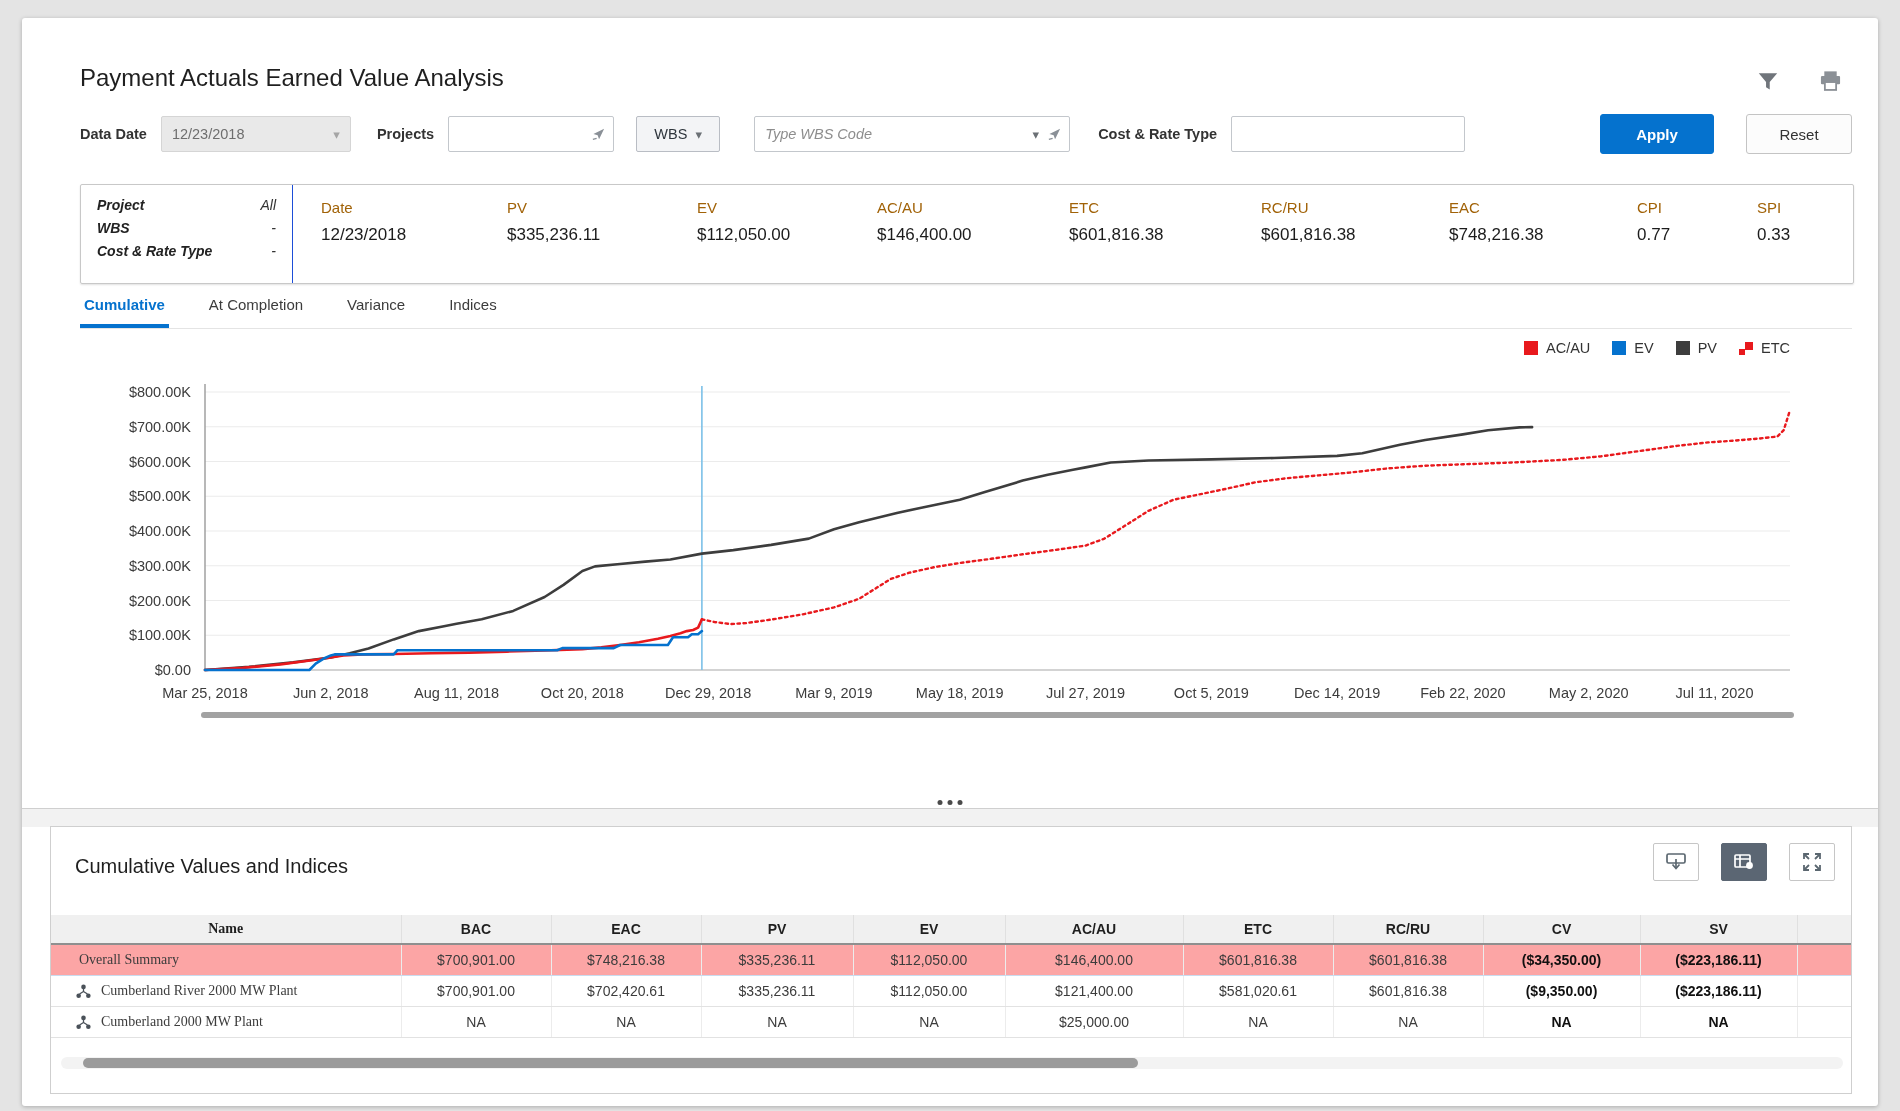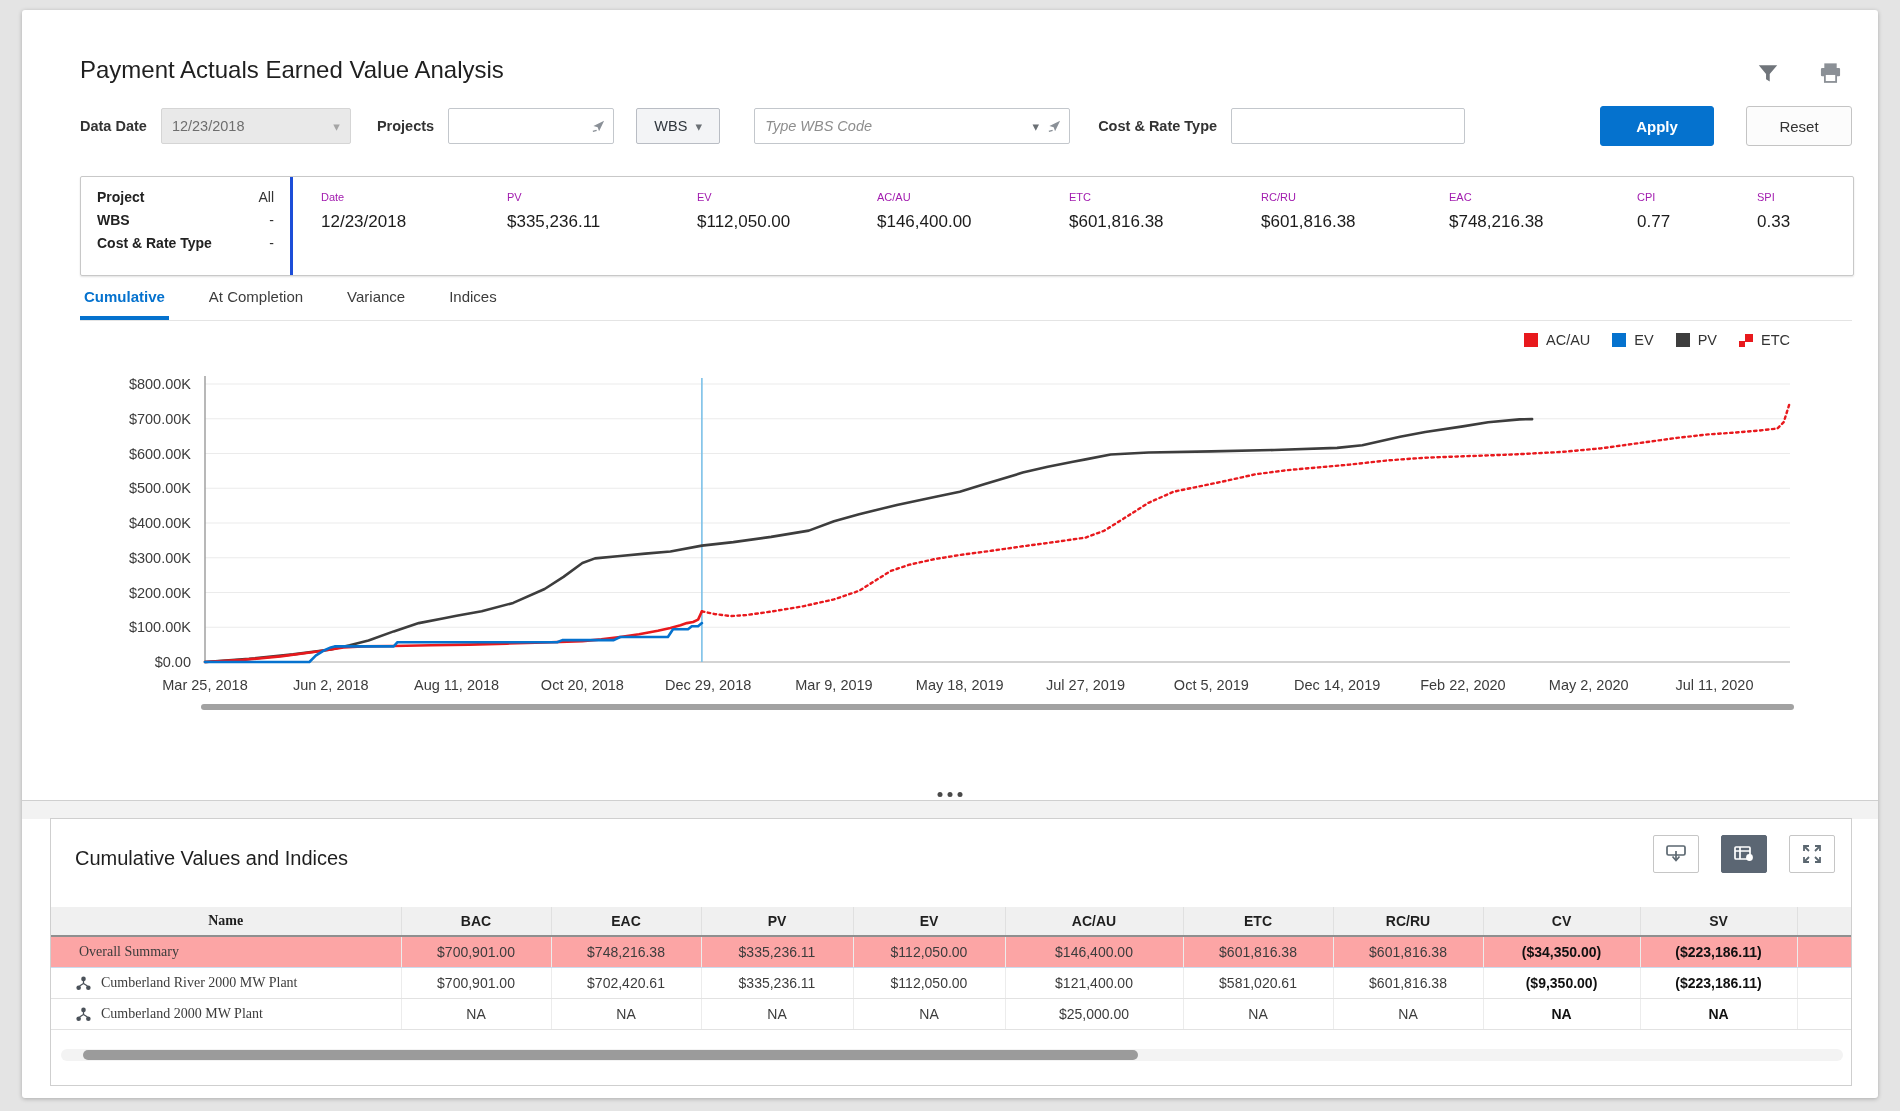--- a/index.html
+++ b/index.html
@@ -2,21 +2,21 @@
 <html><head>
 <meta charset="utf-8">
 <style>
   html,body{margin:0;padding:0;}
   body{
     width:1900px;height:1111px;background:#e4e4e4;overflow:hidden;
     font-family:"Liberation Sans","DejaVu Sans",sans-serif;color:#333;
     position:relative;
   }
   .card{
-    position:absolute;left:22px;top:10px;width:1856px;height:1088px;
+    position:absolute;left:22px;top:18px;width:1856px;height:1088px;
     background:#fff;border-radius:3px;box-shadow:0 1px 4px rgba(0,0,0,.25);
   }
   
   .page-title{position:absolute;left:58px;top:46px;font-size:24px;color:#1f1f1f;}
   .hdr-icons{position:absolute;right:34px;top:50px;display:flex;gap:36px;align-items:center;}
   .icon-btn{background:none;border:none;padding:0;cursor:pointer;line-height:0;}
   
   .filter-row{position:absolute;left:58px;top:96px;right:26px;display:flex;align-items:center;}
   .lbl{font-weight:bold;font-size:14.5px;color:#333;white-space:nowrap;}
   .fld{height:36px;border:1px solid #c3c7cc;border-radius:2px;background:#fff;
@@ -31,26 +31,26 @@
   .wbs-btn{height:36px;width:84px;background:#f3f4f6;border:1px solid #b9bdc4;border-radius:2px;
            font-size:14.5px;color:#2f363d;font-family:inherit;display:flex;align-items:center;
            justify-content:center;gap:8px;cursor:pointer;}
   .btn{height:40px;border-radius:3px;font-size:15px;font-family:inherit;cursor:pointer;}
   .btn-primary{width:114px;background:#0572ce;border:1px solid #0572ce;color:#fff;font-weight:bold;}
   .btn-plain{width:106px;background:#fcfcfc;border:1px solid #c4c4c4;color:#333;}
   
   .summary{position:absolute;left:58px;top:166px;width:1774px;height:100px;
            border:1px solid #c8c8c8;border-radius:2px;box-shadow:0 1px 2px rgba(0,0,0,.12);
            display:flex;box-sizing:border-box;}
-  .summary-left{width:212px;border-right:3px solid #1d4ed8;padding:12px 16px;box-sizing:border-box;}
+  .summary-left{width:212px;border-right:1px solid #1d4ed8;padding:12px 16px;box-sizing:border-box;font-style:italic;}
   .summary-left .row{display:flex;justify-content:space-between;font-size:14px;margin-bottom:7px;}
   .summary-left .row b{color:#222;}
   .summary-left .row span{color:#333;margin-left:44px;}
   .metrics{display:flex;padding:14px 0 0 28px;}
-  .metric .m-label{font-size:11px;color:#a21caf;margin-bottom:9px;}
+  .metric .m-label{font-size:15px;color:#a16207;margin-bottom:9px;}
   .metric .m-value{font-size:17px;color:#1c1c1c;}
   
   .tabs{position:absolute;left:58px;top:272px;right:26px;display:flex;gap:36px;border-bottom:1px solid #e4e4e4;}
   .tab{font-size:15px;color:#3c3c3c;padding:6px 4px 11px;cursor:pointer;border-bottom:4px solid transparent;}
   .tab.active{color:#0572ce;font-weight:bold;border-bottom-color:#0572ce;}
   
   .legend{position:absolute;top:322px;right:88px;display:flex;gap:22px;align-items:center;}
   .legend-item{display:flex;align-items:center;gap:8px;font-size:14.5px;color:#333;cursor:pointer;}
   .swatch{width:14px;height:14px;display:inline-block;}
   .chart-wrap{position:absolute;left:36px;top:352px;}

